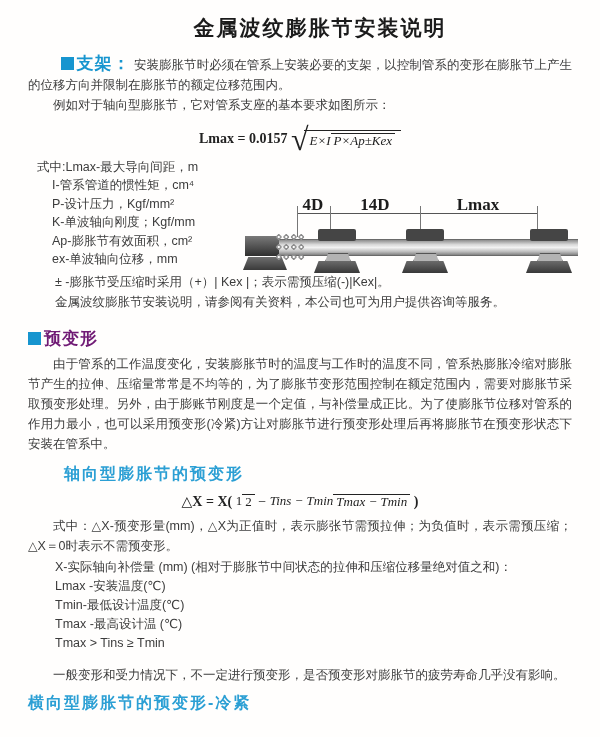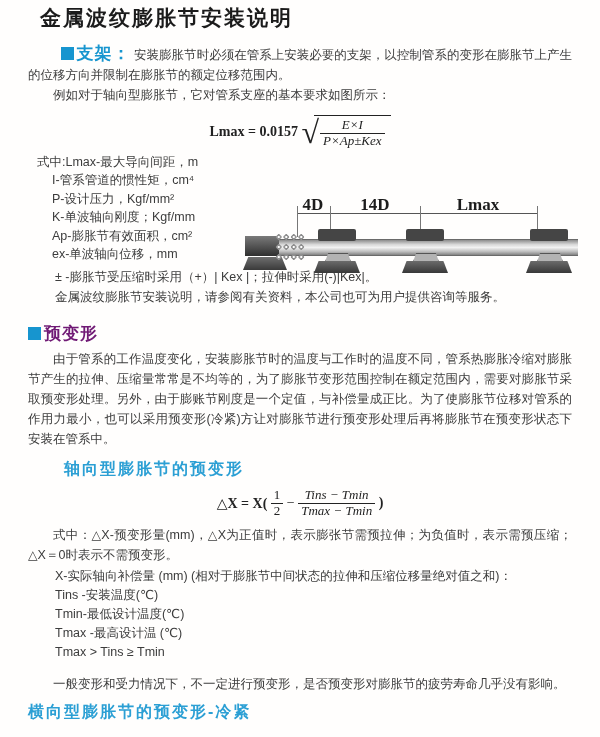--- a/index.html
+++ b/index.html
@@ -1,19 +1,19 @@
 <!DOCTYPE html>
 <html><head>
 <meta charset="utf-8">
 <style>
   html,body{margin:0;padding:0;background:#fff;}
   .page{position:relative;width:600px;height:737px;background:#fffefd;overflow:hidden;
         font-family:"Liberation Sans","DejaVu Sans",sans-serif;color:#3c3c3c;}
-  .title{text-align:left;font-size:21px;font-weight:bold;color:#1b1b1b;
-         margin:4px 0 12px 0;letter-spacing:2px;padding-left:40px;}
+  .title{text-align:center;font-size:21px;font-weight:bold;color:#1b1b1b;
+         margin:14px 0 12px 0;letter-spacing:2px;padding-left:40px;}
   p{margin:0 28px;font-size:12.5px;line-height:20px;text-align:justify;}
   .indent{text-indent:2em;}
   .sec-head-inline{color:#1795cf;font-weight:bold;font-size:17px;letter-spacing:1px;}
   .sq{display:inline-block;width:13px;height:13px;background:#1795cf;margin-right:3px;
       vertical-align:-1px;}
   .sec-head{margin:14px 28px 4px 28px;font-size:17px;font-weight:bold;color:#701a75;
             letter-spacing:1px;}
   .sub-head{margin:10px 28px 2px 28px;font-size:16px;font-weight:bold;color:#2b9fd4;
             letter-spacing:2px;}
   .sub-head.ind{padding-left:36px;}
@@ -23,21 +23,21 @@
   ul.defs2{list-style:none;margin:2px 0 0 55px;padding:0;font-size:12.5px;line-height:19px;}
   .note-line{margin:1px 28px 0 55px;font-size:12.5px;line-height:19.5px;text-align:left;}
   
   .formula{text-align:center;font-family:"Liberation Serif","DejaVu Serif",serif;
            font-size:14px;color:#222;margin:6px 0;}
   .fbold{font-weight:bold;}
   .sqrt{display:inline-block;vertical-align:middle;}
   .rad{font-size:32px;font-weight:400;vertical-align:middle;margin-right:-5px;line-height:0.9;}
   .radicand{display:inline-block;border-top:1.5px solid #222;vertical-align:middle;
             padding:2px 6px 0 6px;}
-  .frac{display:inline-flex;flex-direction:column;align-items:center;vertical-align:middle;
+  .frac{display:inline-flex;flex-direction:row;align-items:center;vertical-align:middle;
         line-height:1.15;font-size:13px;}
   .frac .den{border-top:1px solid #222;padding:0 3px;}
   .ital{font-style:italic;}
   .ftok{vertical-align:middle;}
   
   .diagram{position:absolute;left:243px;top:196px;width:352px;height:88px;}
   .dimline{position:absolute;left:54px;top:17px;width:240px;border-top:1px solid #555;}
   .tick{position:absolute;top:10px;width:1px;height:31px;background:#777;}
   .dimlabel{position:absolute;top:-1px;transform:translateX(-50%);
             font-family:"Liberation Serif","DejaVu Serif",serif;font-weight:bold;
@@ -88,21 +88,21 @@
 
   <ul class="defs">
     <li>式中:Lmax-最大导向间距，m</li>
     <li>I-管系管道的惯性矩，cm⁴</li>
     <li>P-设计压力，Kgf/mm²</li>
     <li>K-单波轴向刚度；Kgf/mm</li>
     <li>Ap-膨胀节有效面积，cm²</li>
     <li>ex-单波轴向位移，mm</li>
   </ul>
 
-  <div class="note-line" style="margin-top:4px;">± -膨胀节受压缩时采用（+）| Kex |；拉伸时采用(-)|Kex|。</div>
+  <div class="note-line" style="margin-top:4px;">± -膨胀节受压缩时采用（+）| Kex |；表示需预压缩(-)|Kex|。</div>
   <div class="note-line">金属波纹膨胀节安装说明，请参阅有关资料，本公司也可为用户提供咨询等服务。</div>
 
   <div class="diagram">
     <div class="dimline"></div>
     <div class="tick" style="left:54px;"></div>
     <div class="tick" style="left:87px;"></div>
     <div class="tick" style="left:177px;"></div>
     <div class="tick" style="left:294px;"></div>
     <div class="dimlabel" style="left:70px;">4D</div>
     <div class="dimlabel" style="left:132px;">14D</div>
@@ -146,21 +146,21 @@
         <span class="num">Tins − Tmin</span>
         <span class="den">Tmax − Tmin</span>
       </span>
     <span class="fbold ftok">)</span>
   </div>
 
   <p class="indent">式中：△X-预变形量(mm)，△X为正值时，表示膨张节需预拉伸；为负值时，表示需预压缩；△X＝0时表示不需预变形。</p>
 
   <ul class="defs2">
     <li>X-实际轴向补偿量 (mm) (相对于膨胀节中间状态的拉伸和压缩位移量绝对值之和)：</li>
-    <li>Tins -安装温度(℃)</li>
+    <li>Lmax -安装温度(℃)</li>
     <li>Tmin-最低设计温度(℃)</li>
     <li>Tmax -最高设计温 (℃)</li>
     <li>Tmax &gt; Tins ≥ Tmin</li>
   </ul>
 
   <p class="indent" style="margin-top:12px;">一般变形和受力情况下，不一定进行预变形，是否预变形对膨胀节的疲劳寿命几乎没有影响。</p>
 
   <div class="sub-head" style="margin-top:8px;">横向型膨胀节的预变形-冷紧</div>
 
 </div>

